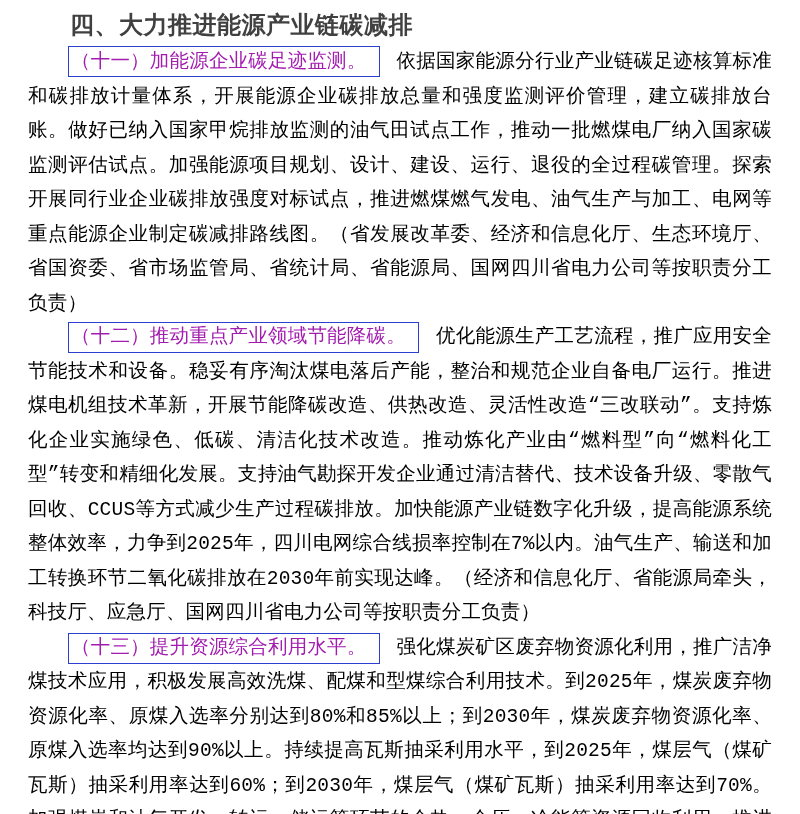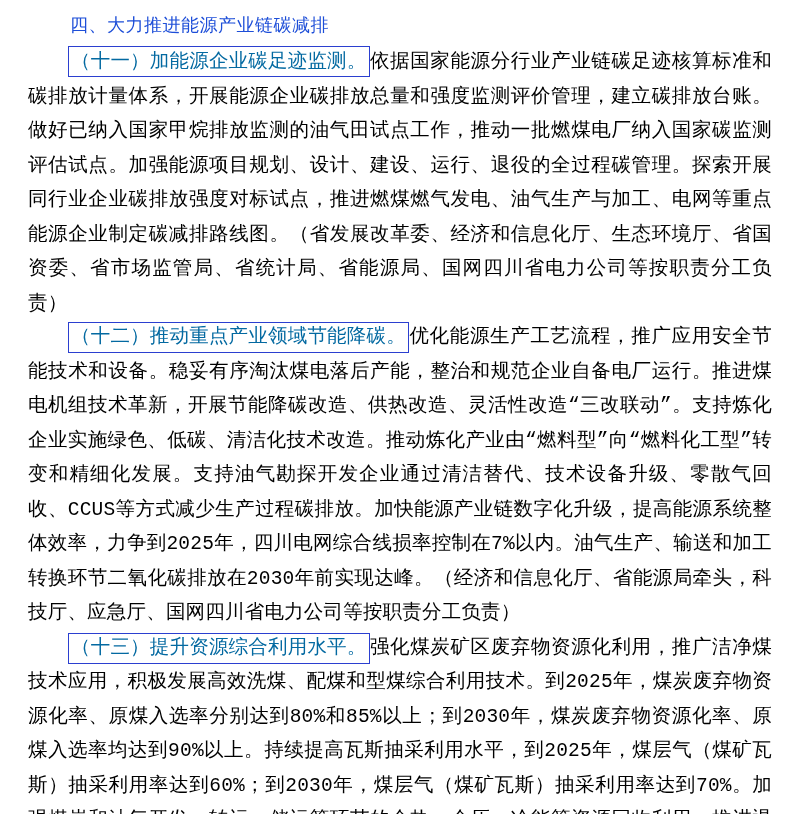--- a/index.html
+++ b/index.html
@@ -15,27 +15,27 @@
     overflow: hidden;
   }
   .page {
     width: 800px;
     height: 814px;
     position: relative;
     box-sizing: border-box;
     padding: 8px 28px 0 28px;
   }
   .section-heading {
-    font-size: 18px;
+    font-size: 24px;
     line-height: 34px;
     letter-spacing: 0.5px;
     margin: 0 0 2px 0;
     padding-left: 42px;
-    color: #1d4ed8;
-    font-weight: normal;
+    color: #404040;
+    font-weight: bold;
   }
   .para {
     font-size: 19.5px;
     line-height: 34.5px;
     text-align: justify;
     text-justify: inter-ideograph;
     margin: 0;
     text-indent: 0;
     letter-spacing: 0.2px;
   }
@@ -43,26 +43,26 @@
     margin-top: 0px;
     font-family: Liberation Mono, monospace;
   }
   .indent {
     display: inline-block;
     width: 40px;
   }
   .boxed-label {
     display: inline-block;
     border: 1.6px solid #2b3fd0;
-    padding: 0px 2px 1px 2px;
-    margin: 0 0 0 0;
+    padding: 0px 12px 1px 2px;
+    margin: 0 17px 0 0;
     line-height: 28px;
     position: relative;
     top: 0px;
-    color: #0369a1;
+    color: #a21caf;
   }
 </style>
 </head>
 <body>
 
 <div class="page">
 
   <div class="section-heading">四、大力推进能源产业链碳减排</div>
 
   <p class="para">

